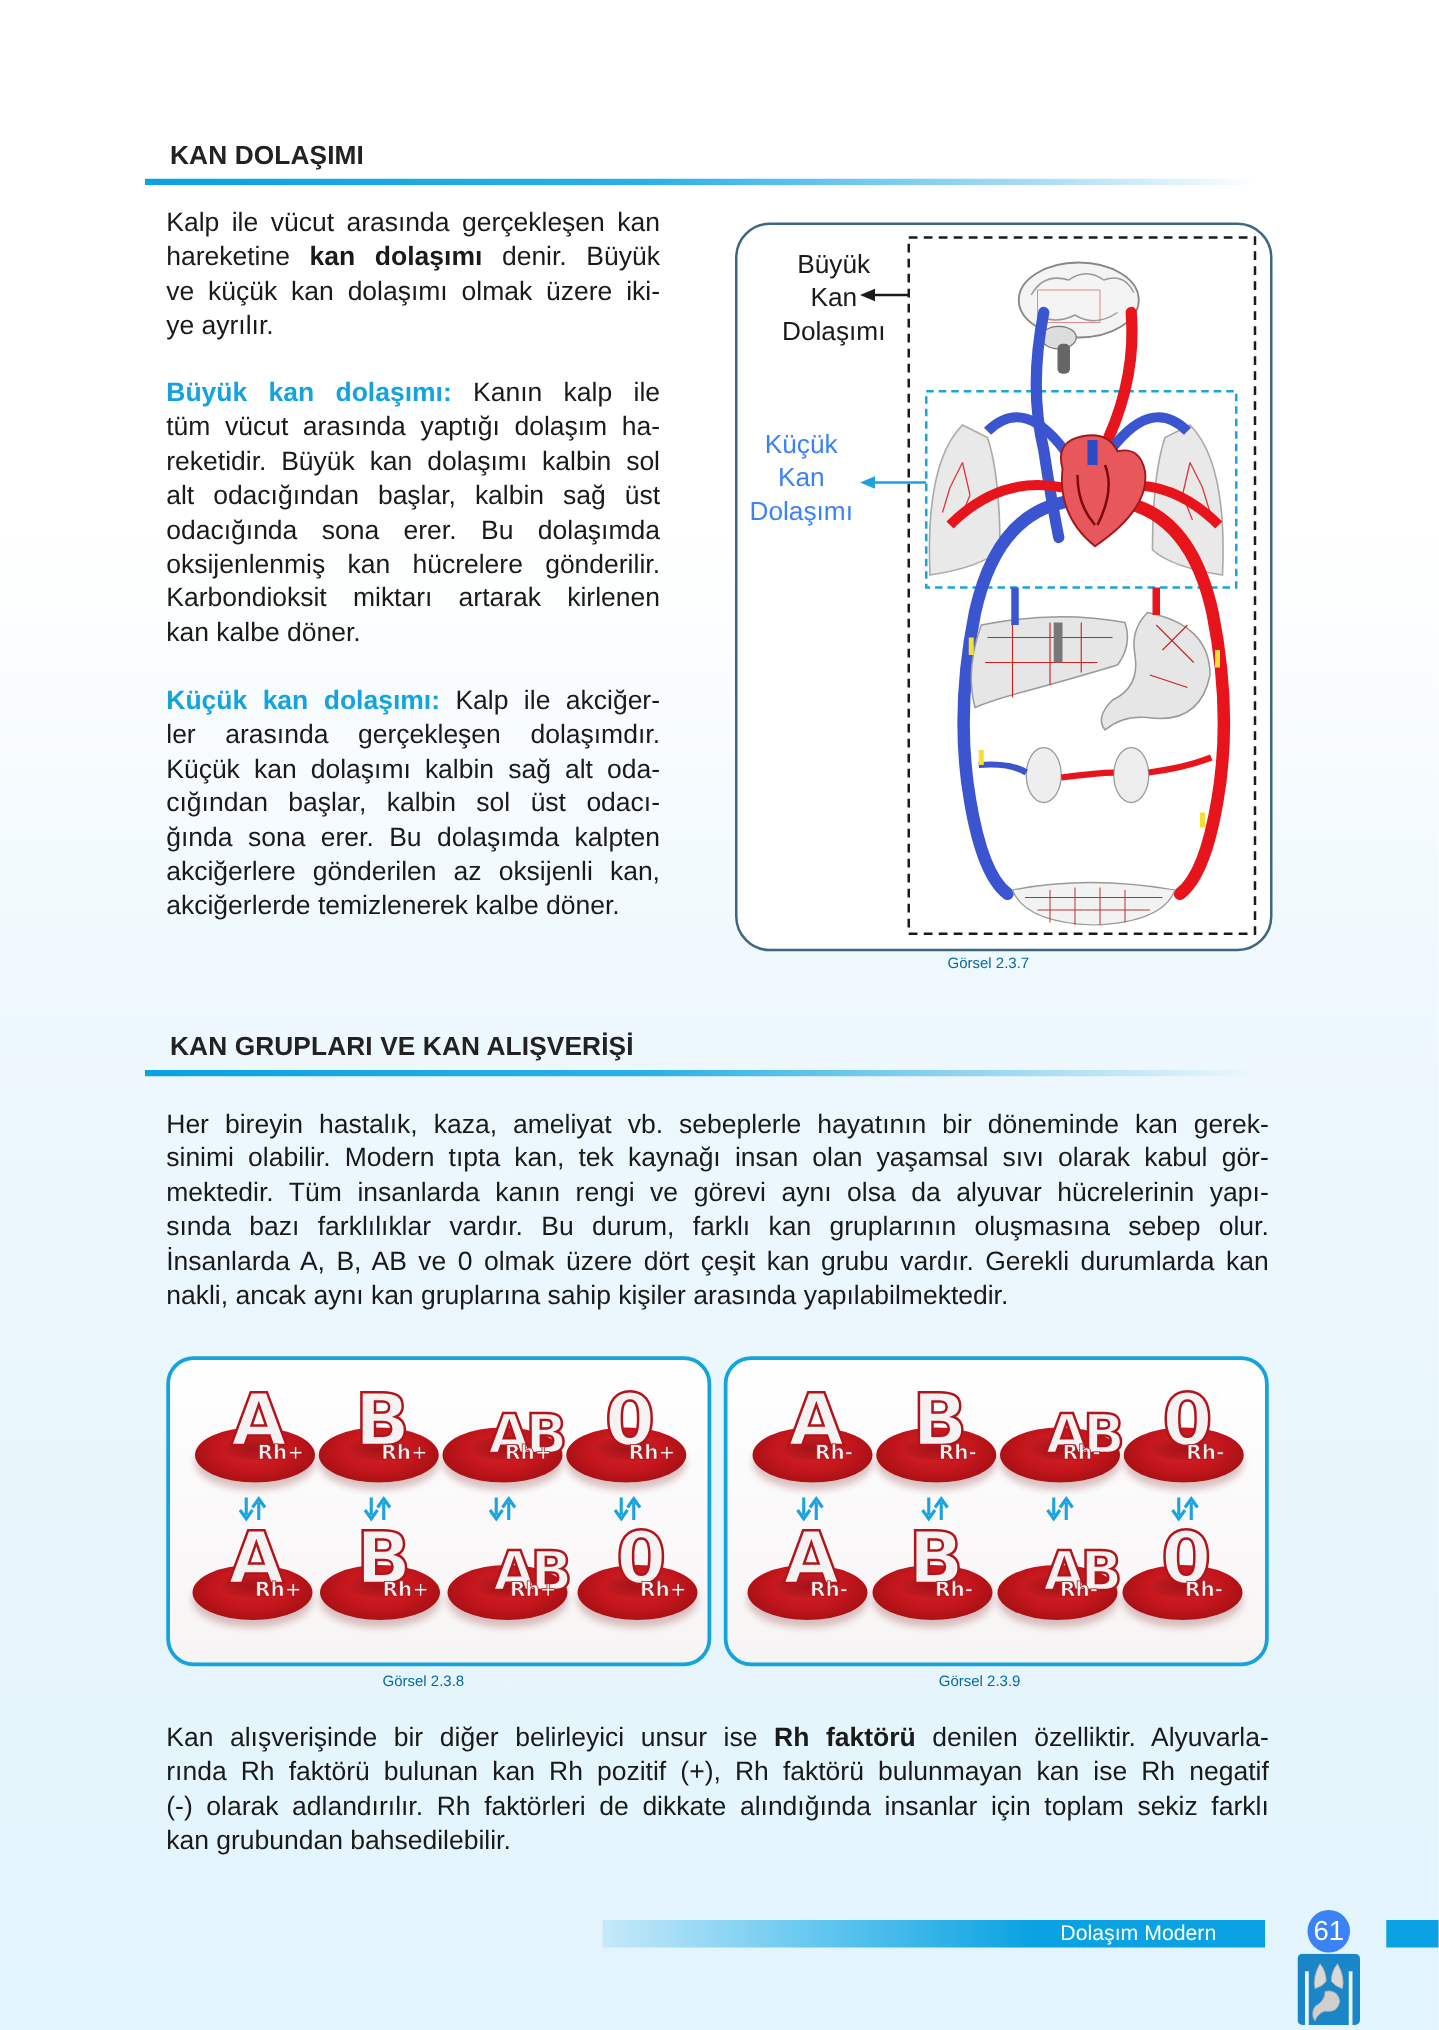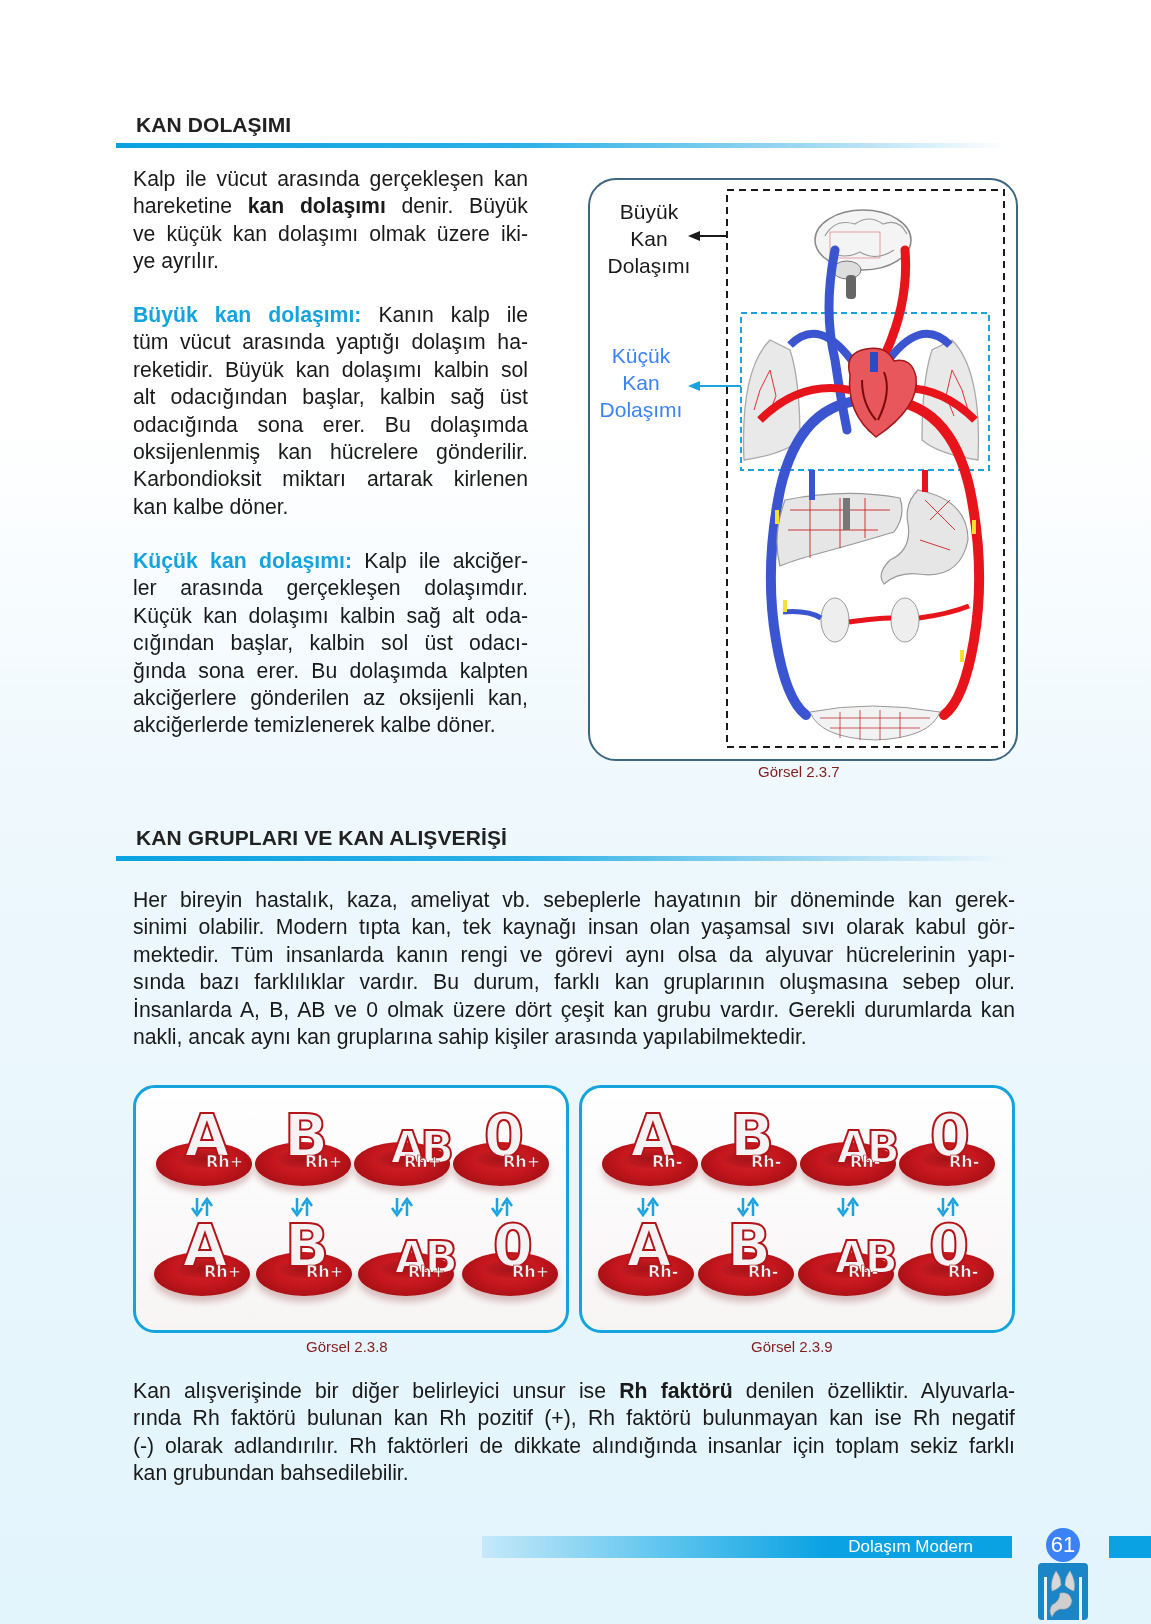--- a/index.html
+++ b/index.html
@@ -47,22 +47,22 @@
   .fig-frame {
     position: absolute;
     left: 588px; top: 178px;
     width: 430px; height: 583px;
     border: 2.5px solid #3d6680;
     border-radius: 28px;
     background: #ffffff;
   }
   .caption {
     position: absolute;
-    font-size: 15px;
-    color: #7f1d1d;
+    font-size: 12px;
+    color: #0369a1;
   }
   .diag-label {
     position: absolute;
     width: 110px;
     text-align: center;
     font-size: 21px;
     line-height: 27px;
   }
 
   
@@ -186,21 +186,21 @@
   <span class="ln">ler arasında gerçekleşen dolaşımdır.</span>
   <span class="ln">Küçük kan dolaşımı kalbin sağ alt oda-</span>
   <span class="ln">cığından başlar, kalbin sol üst odacı-</span>
   <span class="ln">ğında sona erer. Bu dolaşımda kalpten</span>
   <span class="ln">akciğerlere gönderilen az oksijenli kan,</span>
   <span class="ln last">akciğerlerde temizlenerek kalbe döner.</span>
 </div>
 
 <div class="fig-frame"></div>
 
-<div class="diag-label" style="left:594px; top:198px; color:#1a1a1a;">
+<div class="diag-label" style="left:612px; top:198px; color:#1a1a1a;">
   <div>Büyük</div>
   <div>Kan</div>
   <div>Dolaşımı</div>
 </div>
 <div class="diag-label" style="left:586px; top:342px; color:#3b82f6;">
   <div>Küçük</div>
   <div>Kan</div>
   <div>Dolaşımı</div>
 </div>
 

